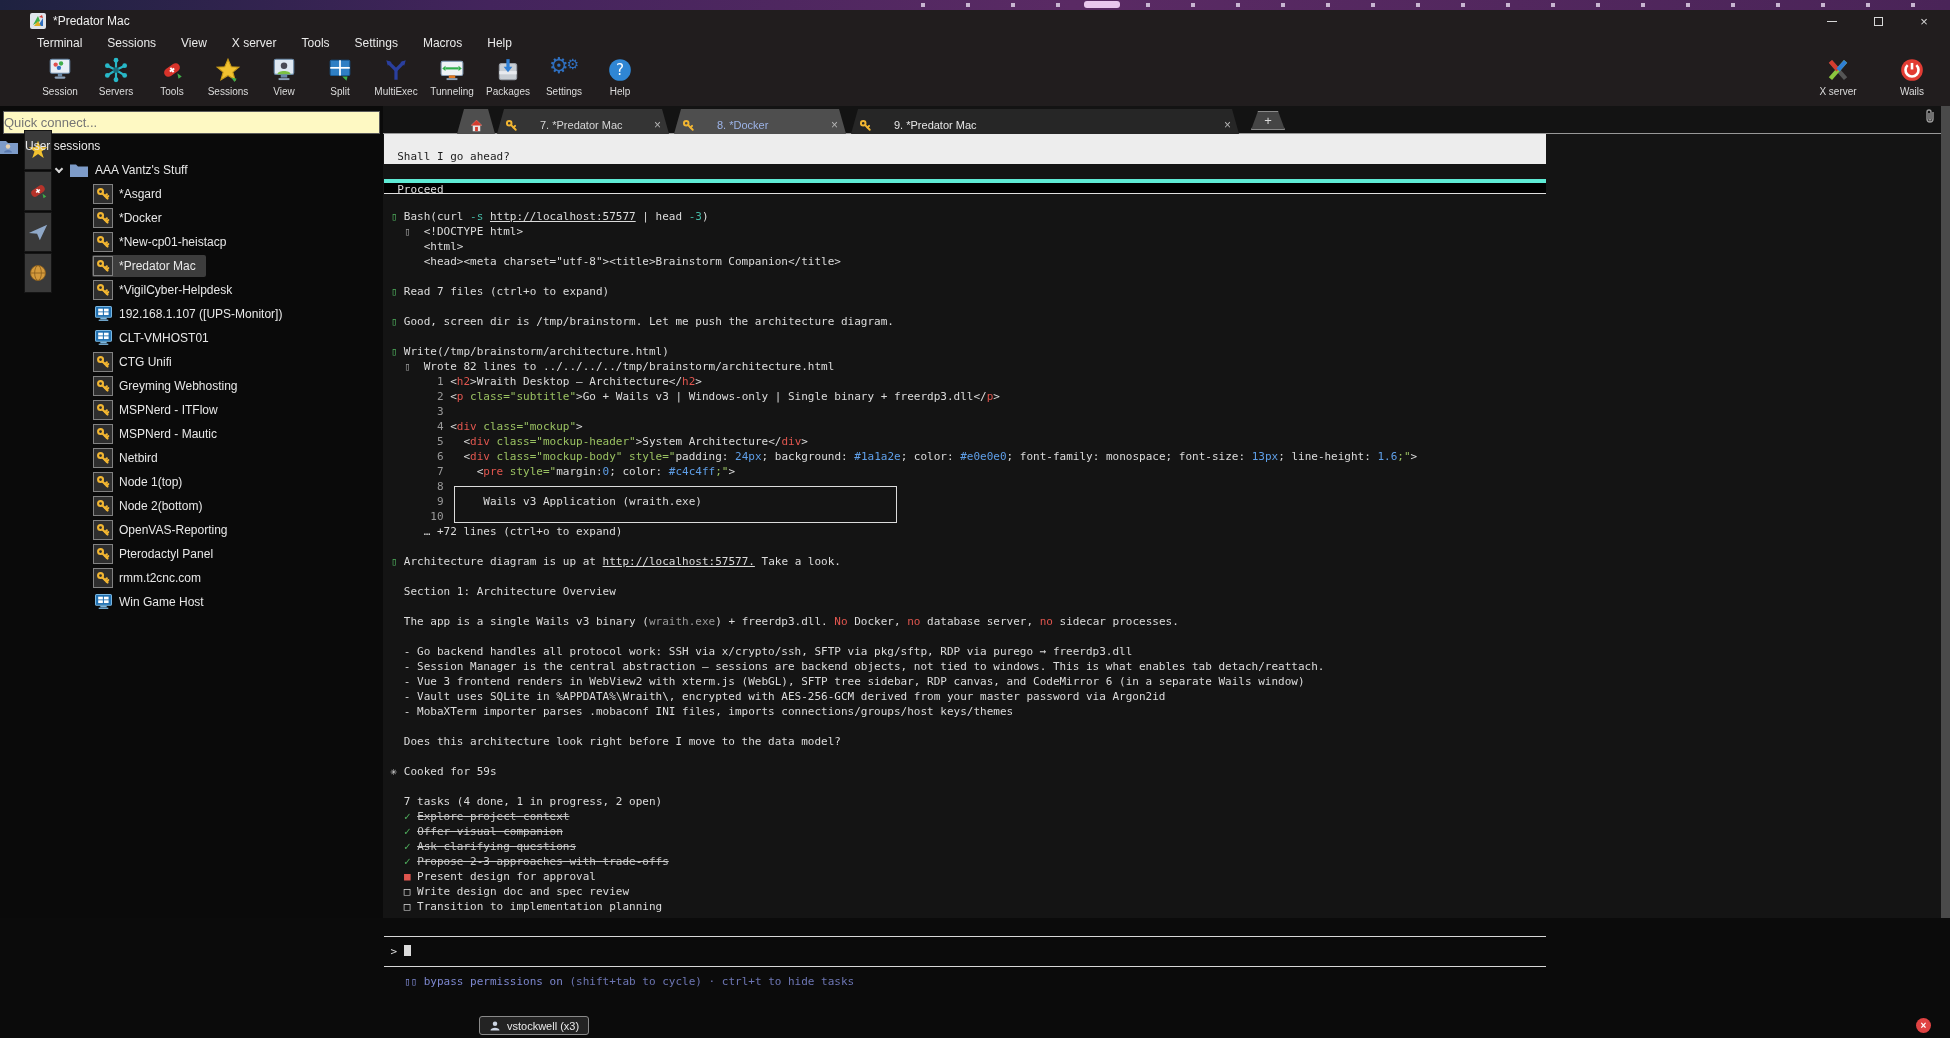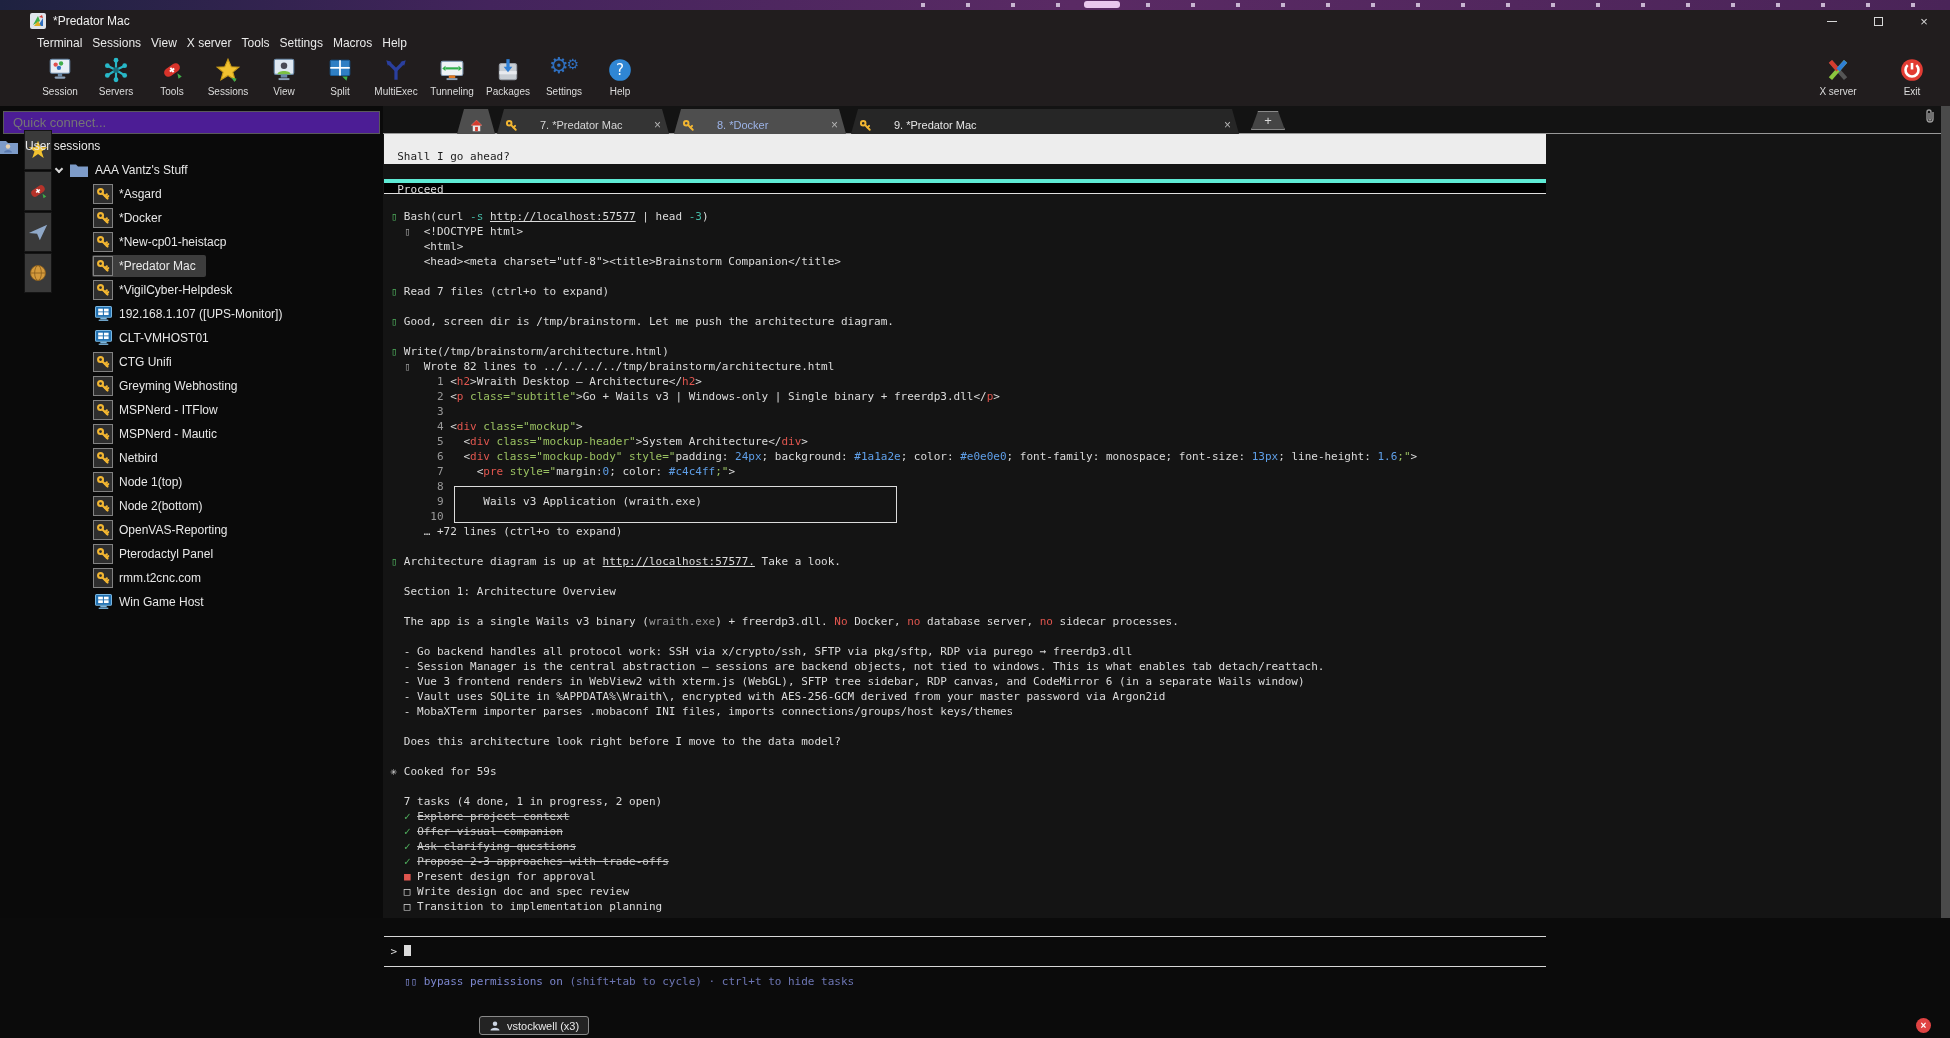--- a/index.html
+++ b/index.html
@@ -13,34 +13,34 @@
 
   
   #chrome{position:absolute;left:0;top:10px;width:1950px;height:96px;background:#211d1e}
   #titlebar{position:absolute;left:0;top:0;right:0;height:22px;display:flex;align-items:center}
   #titlebar .appicon{margin-left:30px;width:16px;height:16px}
   #titlebar .title{margin-left:7px;color:#f0f0f0;font-size:12px}
   .winctl{position:absolute;top:0;height:22px;width:34px;display:grid;place-items:center;color:#d8d8d8;font-size:13px}
   #ctl-min{left:1815px}#ctl-max{left:1861px}#ctl-close{left:1907px}
   #ctl-min .bar{width:10px;height:1px;background:#d8d8d8}
   #ctl-max .bx{width:9px;height:9px;border:1px solid #d8d8d8}
-  #menubar{position:absolute;left:0;top:22px;right:0;height:22px;display:flex;align-items:center;gap:10px;padding-left:37px}
+  #menubar{position:absolute;left:0;top:22px;right:0;height:22px;display:flex;align-items:center;gap:25px;padding-left:37px}
   .mitem{color:#eaeaea;font-size:12px;cursor:default}
   #toolbar{position:absolute;left:0;top:44px;right:0;height:52px;display:flex;padding-left:32px}
   .titem{width:56px;display:flex;flex-direction:column;align-items:center;padding-top:3px}
   .titem svg,.titem .gl{width:26px;height:26px}
   .titem .tlabel{margin-top:3px;font-size:10px;color:#dcdcdc;white-space:nowrap}
   #toolbar-right{position:absolute;right:10px;top:44px;height:52px;display:flex;gap:18px}
   .gearwrap{position:relative;width:26px;height:26px;color:#2f6fbf}
   .gearwrap .g1{position:absolute;left:-2px;top:-4px;font-size:22px;font-family:"DejaVu Sans",sans-serif}
   .gearwrap .g2{position:absolute;right:-2px;top:-1px;font-size:14px;font-family:"DejaVu Sans",sans-serif}
 
   
   #sidebar{position:absolute;left:0;top:106px;width:383px;bottom:0;background:#0a0a0a}
-  #quickconnect{position:absolute;left:3px;top:5px;width:377px;height:23px;background:#4c1d95;border:1px solid #5a5a5a;color:#8f8f8f;font-size:13px;padding-left:9px;font-family:"Liberation Sans",sans-serif}
+  #quickconnect{position:absolute;left:3px;top:5px;width:377px;height:23px;background:#fef9c3;border:1px solid #5a5a5a;color:#8f8f8f;font-size:13px;font-family:"Liberation Sans",sans-serif}
   #rail{position:absolute;left:24px;top:24px;width:28px}
   .railbox{width:28px;height:40px;background:#3a3a3a;border:1px solid #151515;display:grid;place-items:center;margin-bottom:1px}
   .railbox .star{color:#f2c230;font-size:24px;line-height:24px;font-family:"DejaVu Sans",sans-serif}
   #tree{position:absolute;left:0;top:28px;right:0}
   .trow{height:24px;display:flex;align-items:center;color:#e8e8e8;font-size:12px;white-space:nowrap}
   .trow .pill{display:inline-flex;align-items:center;gap:6px;padding:1px 10px 1px 1px;border-radius:2px}
   .trow.selected .pill{background:#3d3d3d}
   .kbox{width:20px;height:20px;background:#2e2e2e;border:1px solid #828282;display:grid;place-items:center;flex:none}
   .trow-root{gap:7px}
   .trow-group{padding-left:70px;gap:7px;position:relative}
@@ -249,21 +249,21 @@
             <line x1="19" y1="4" x2="12" y2="12" stroke="#2f7fd4" stroke-width="4"></line>
           </svg>
         <span class="tlabel">X server</span>
       </div>
       <div class="titem">
         <svg viewBox="0 0 24 24">
             <circle cx="12" cy="12" r="10" fill="#e23c34"></circle>
             <path d="M12 5.5 v6" stroke="#fff" stroke-width="2.4"></path>
             <path d="M8 7.5 a6 6 0 1 0 8 0" stroke="#fff" stroke-width="2.4" fill="none"></path>
           </svg>
-        <span class="tlabel">Exit</span>
+        <span class="tlabel">Wails</span>
       </div>
     </div>
   </div>
 
   <div id="sidebar">
     <input id="quickconnect" placeholder="Quick connect..." style="">
     <div id="rail">
       <div class="railbox">
           <span class="star">★</span>
         </div>

